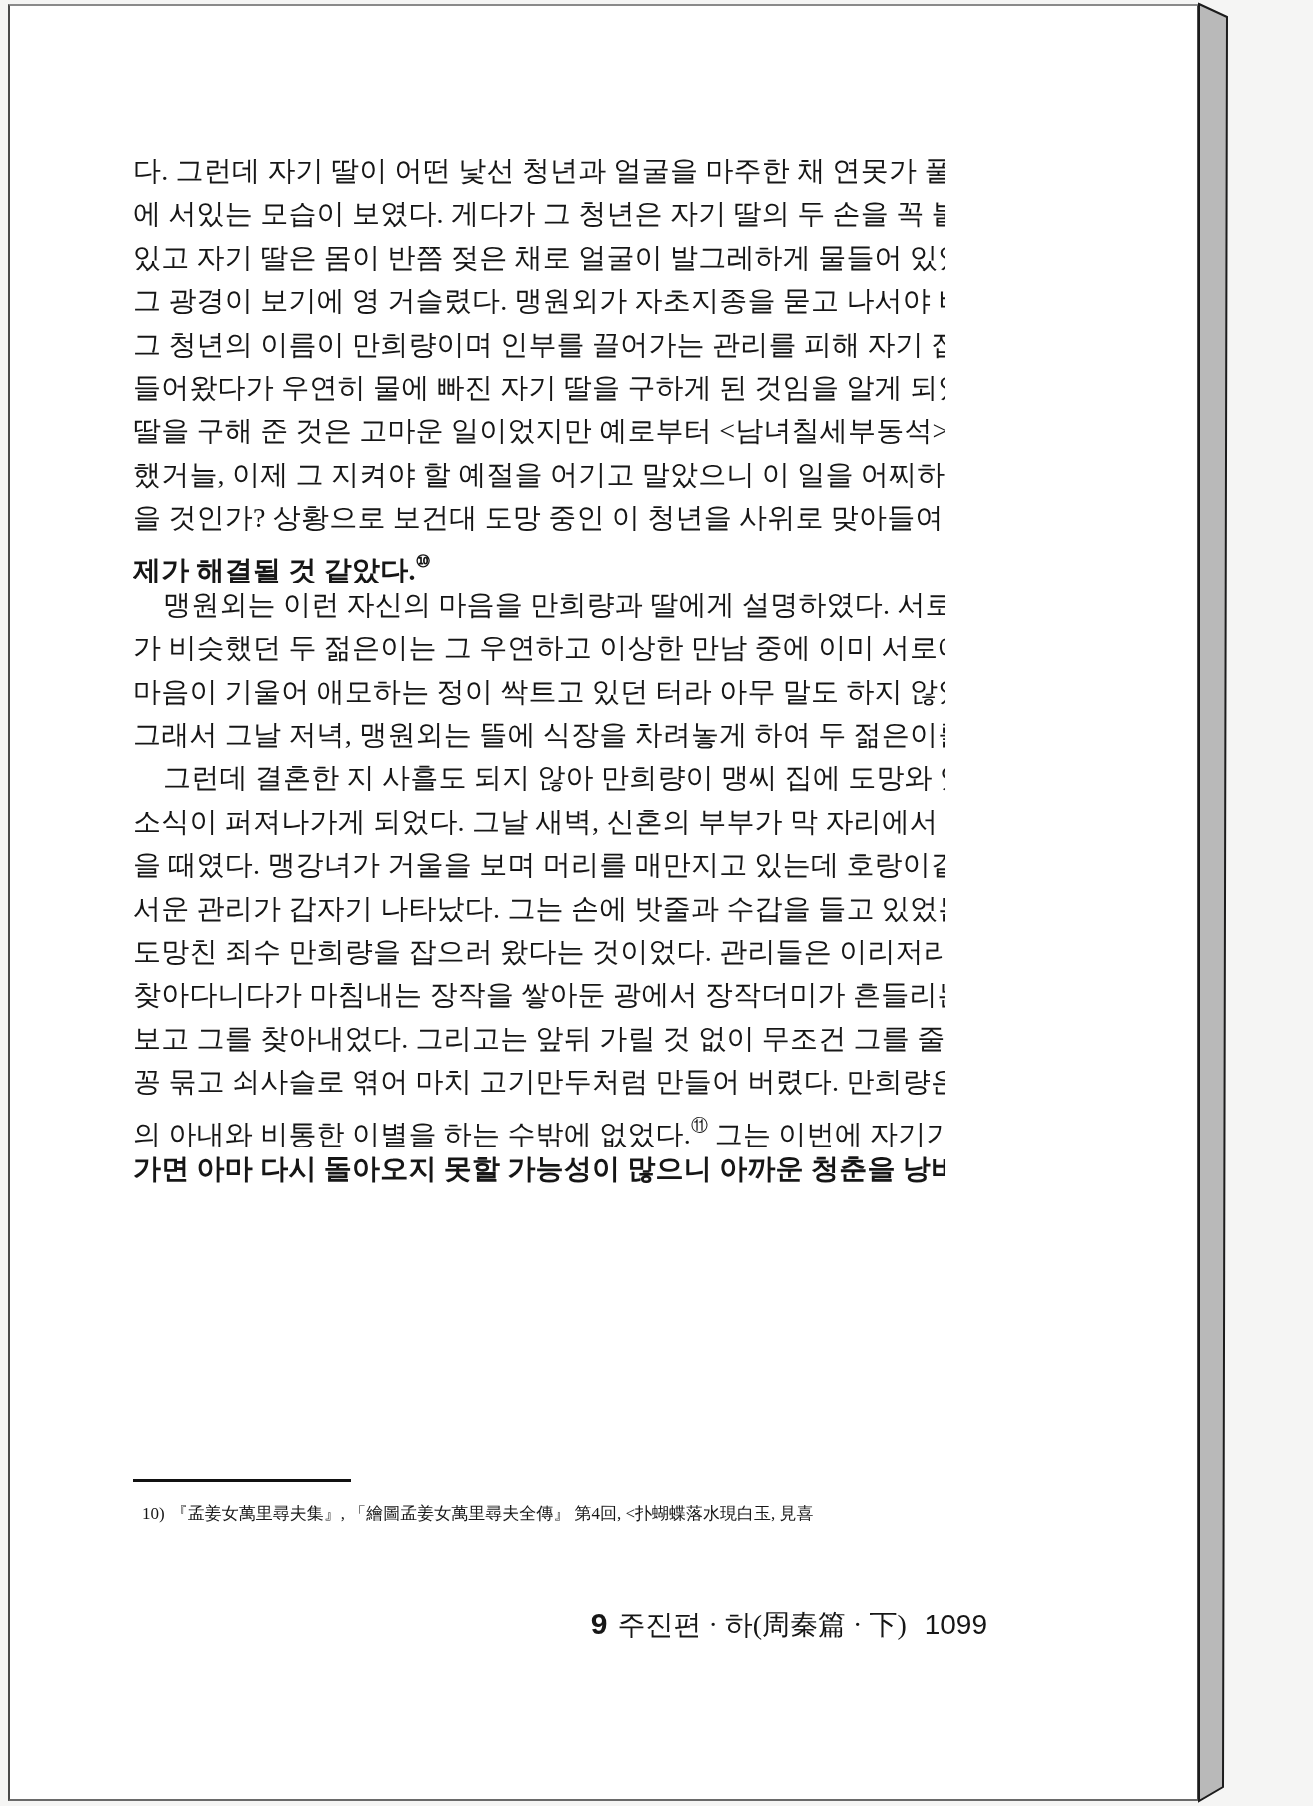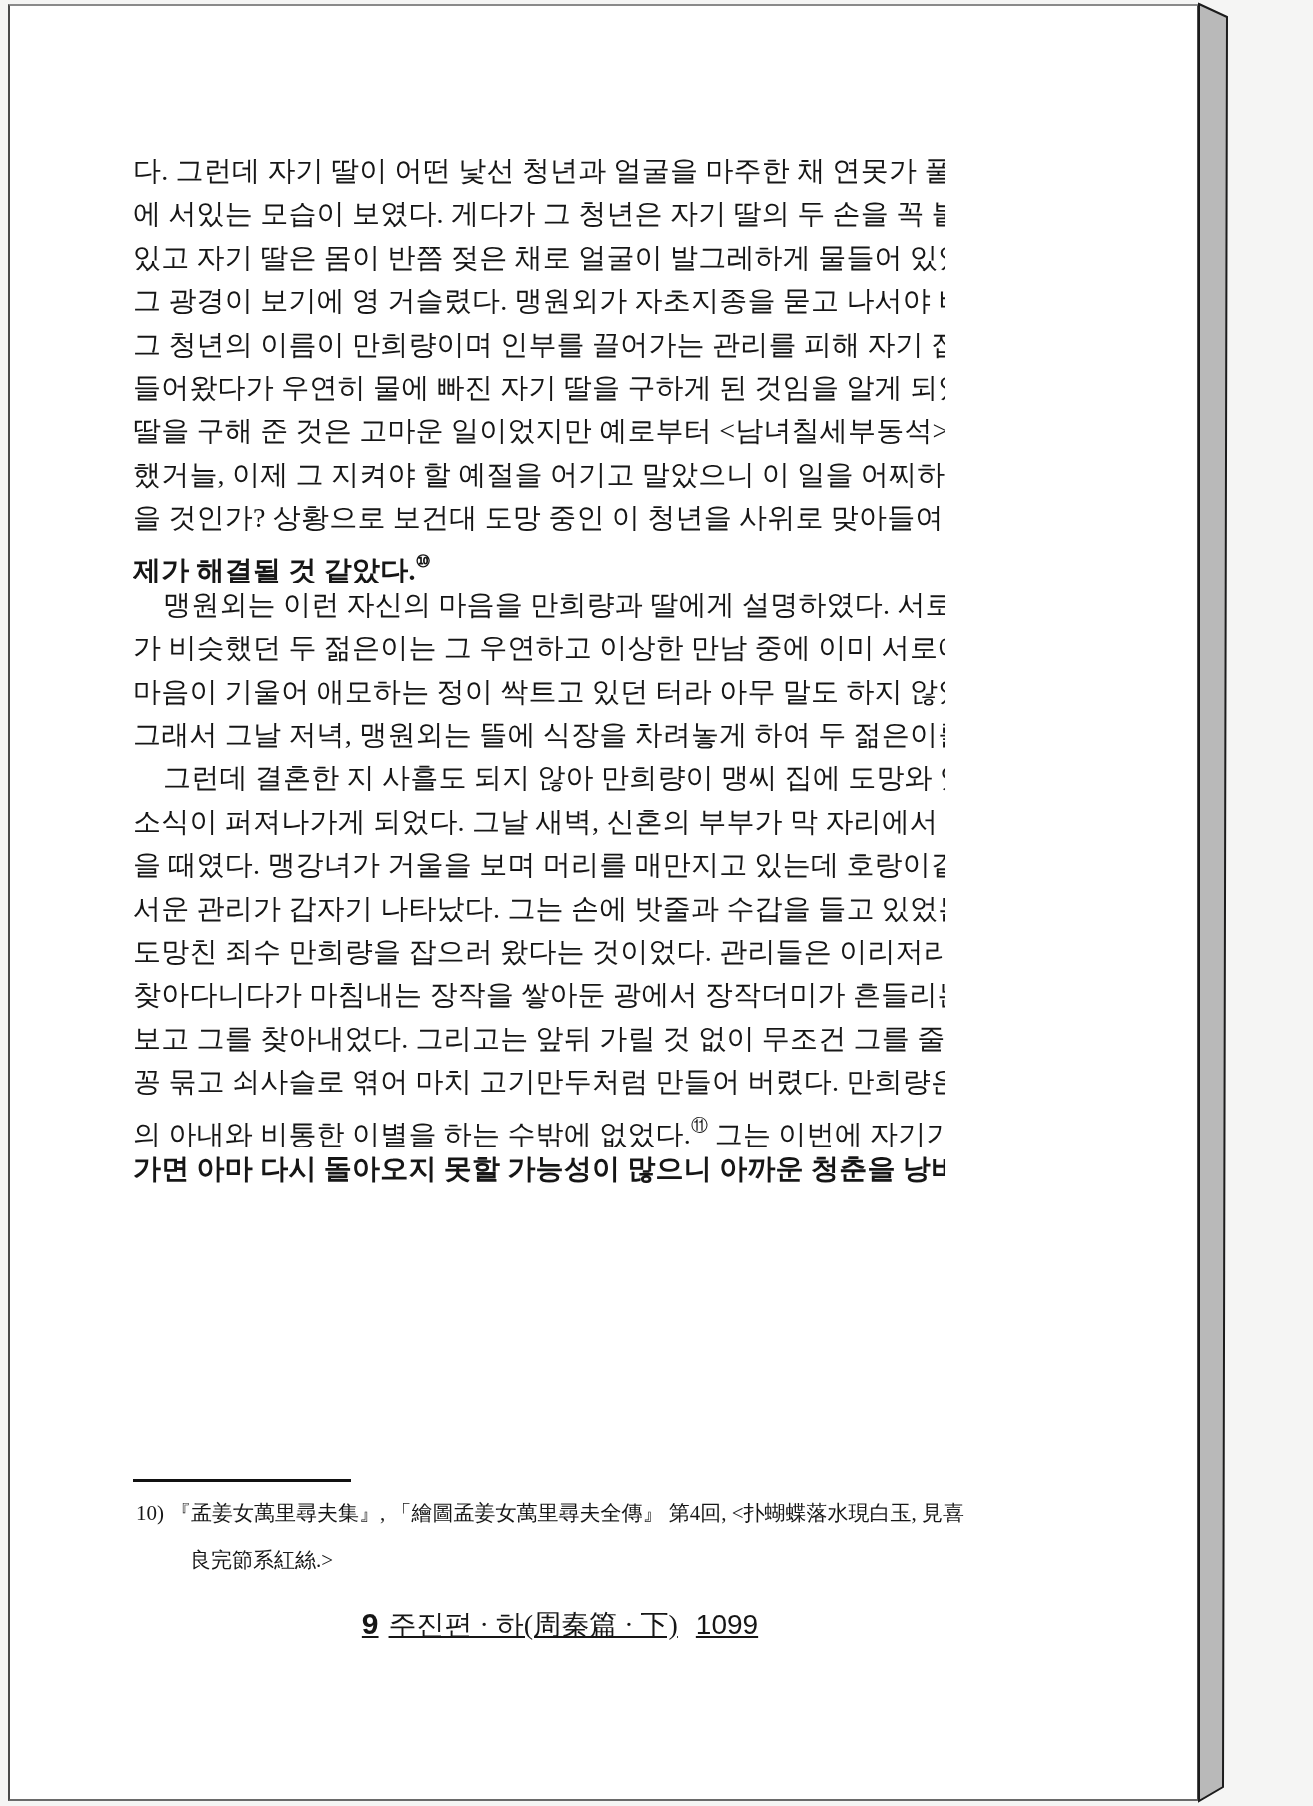--- a/index.html
+++ b/index.html
@@ -39,31 +39,30 @@
   .sup{
     font-size:17px;
     vertical-align:13px;
     letter-spacing:-0.5px;
   }
   .footnote-rule{
     position:absolute;left:123px;top:1473px;
     width:218px;height:3px;background:#111;
   }
   .footnote{
-    position:absolute;left:126px;top:1484px;width:830px;
-    font-size:21px;line-height:47px;
+    position:absolute;left:132px;top:1484px;width:830px;
+    font-size:17px;line-height:47px;
   }
   .footnote .fn-line2{padding-left:54px;}
   .fn-marker{padding-right:6px;}
   .footer{
     position:absolute;left:123px;top:1598px;width:854px;
-    text-align:center;
+    text-align:right;
     font-size:28px;line-height:40px;
     white-space:nowrap;
-    text-decoration:underline;
   }
   .footer .vol{
     font-family:"Liberation Sans","DejaVu Sans",sans-serif;
     font-weight:bold;font-size:30px;padding-right:10px;
   }
   .footer .pagenum{
     font-family:"Liberation Sans","DejaVu Sans",sans-serif;
     font-size:28px;padding-left:18px;
   }
 </style>
@@ -96,21 +95,20 @@
     <div class="bline">보고 그를 찾아내었다. 그리고는 앞뒤 가릴 것 없이 무조건 그를 줄로 꽁</div>
     <div class="bline">꽁 묶고 쇠사슬로 엮어 마치 고기만두처럼 만들어 버렸다. 만희량은 신혼</div>
     <div class="bline"><span>의 아내와 비통한 이별을 하는 수밖에 없었다.</span><span class="sup">⑪</span><span> 그는 이번에 자기가 잡혀</span></div>
     <div class="bline noj">가면 아마 다시 돌아오지 못할 가능성이 많으니 아까운 청춘을 낭비하지</div>
   </div>
 
   <div class="footnote-rule"></div>
 
   <div class="footnote">
     <div class="fn-line1"><span class="fn-marker">10)</span><span>『孟姜女萬里尋夫集』, 「繪圖孟姜女萬里尋夫全傳』 第4回, &lt;扑蝴蝶落水現白玉, 見喜</span></div>
-    <div class="fn-line2">良完節系紅絲.&gt;</div>
   </div>
 
   <div class="footer">
     <span class="vol">9</span><span class="section">주진편 · 하(周秦篇 · 下)</span><span class="pagenum">1099</span>
   </div>
 
 </div>
 
 <svg class="fore-edge-svg" width="1313" height="1806">
   <polygon points="1199,4 1227,17 1223,1787 1199,1801" fill="#b9b9b9" stroke="#1c1c1c" stroke-width="2"></polygon>

